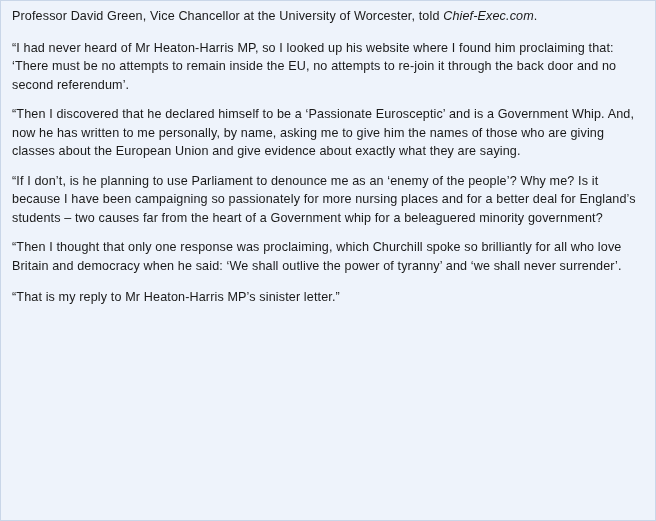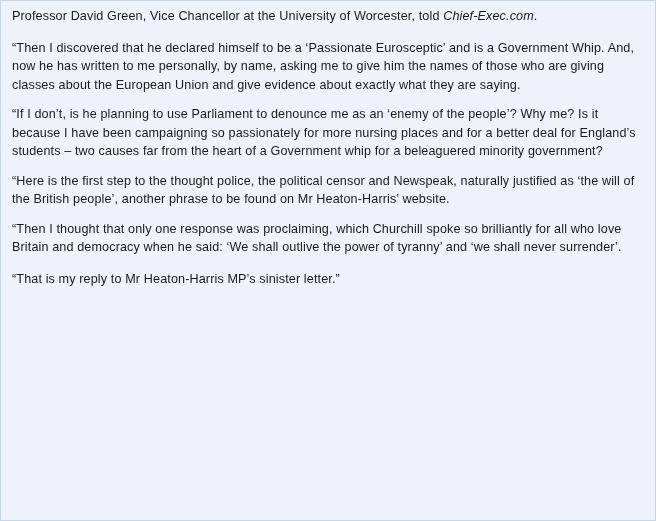--- a/index.html
+++ b/index.html
@@ -40,19 +40,19 @@
     font-style: italic;
   }
 </style>
 </head>
 <body>
 
 <div class="page">
 
   <p class="para intro"><span>Professor David Green, Vice Chancellor at the University of Worcester, told </span><span class="italic">Chief-Exec.com</span><span>.</span></p>
 
+  <p class="para">“I had never heard of Mr Heaton-Harris MP, so I looked up his website where I found him proclaiming that: ‘There must be no attempts to remain inside the EU, no attempts to re-join it through the back door and no second referendum’.</p>
   <p class="para">“Then I discovered that he declared himself to be a ‘Passionate Eurosceptic’ and is a Government Whip. And, now he has written to me personally, by name, asking me to give him the names of those who are giving classes about the European Union and give evidence about exactly what they are saying.</p>
   <p class="para">“If I don’t, is he planning to use Parliament to denounce me as an ‘enemy of the people’? Why me? Is it because I have been campaigning so passionately for more nursing places and for a better deal for England’s students –  two causes far from the heart of a Government whip for a beleaguered minority government?</p>
-  <p class="para">“Here is the first step to the thought police, the political censor and Newspeak, naturally justified as ‘the will of the British people’, another phrase to be found on Mr Heaton-Harris’ website.</p>
   <p class="para">“Then I thought that only one response was proclaiming, which Churchill spoke so brilliantly for all who love Britain and democracy when he said: ‘We shall outlive the power of tyranny’ and  ‘we shall never surrender’.</p>
   <p class="para">“That is my reply to Mr Heaton-Harris MP’s sinister letter.”</p>
 
 </div>
 
 </body></html>

